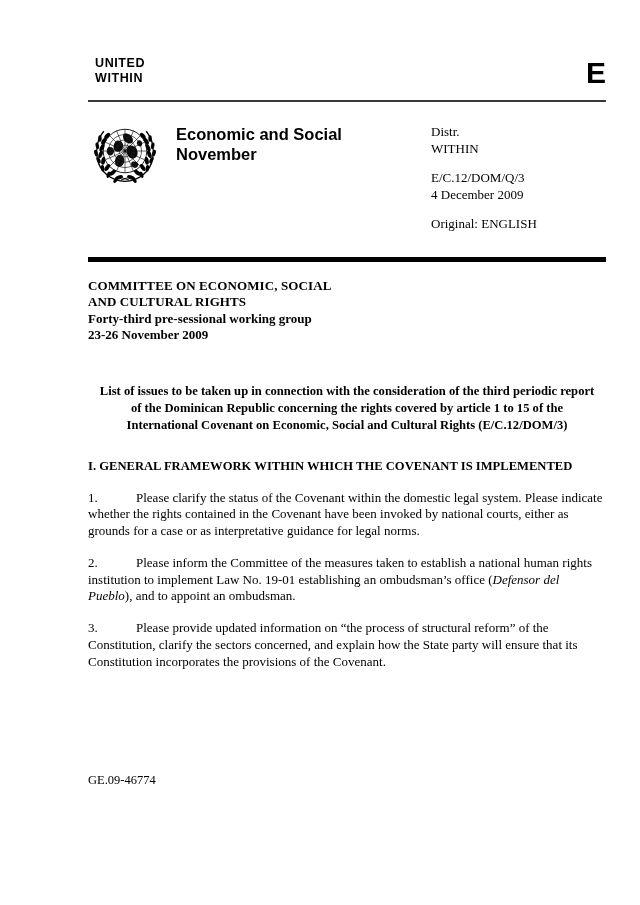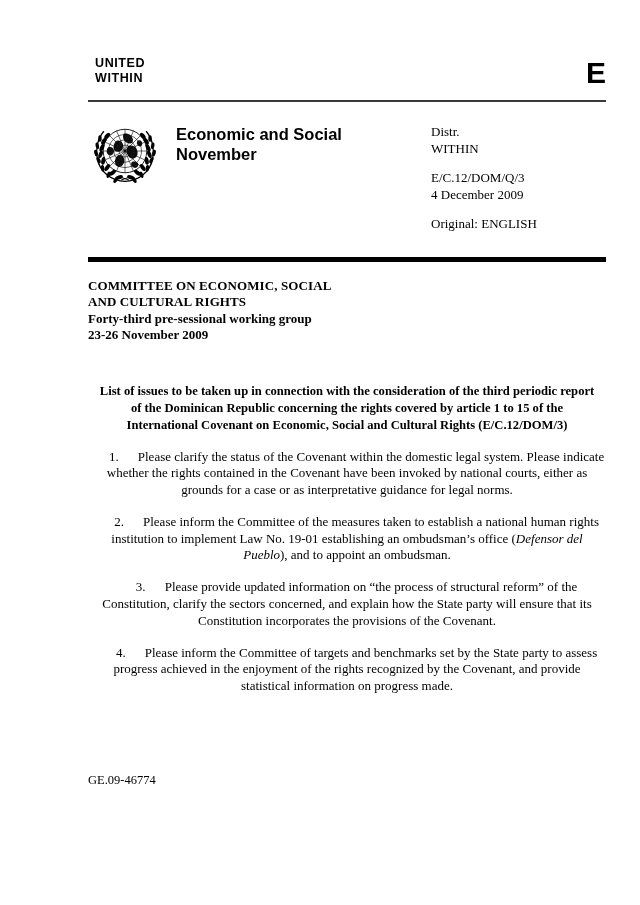--- a/index.html
+++ b/index.html
@@ -140,21 +140,21 @@
     font-size: 12.6px;
     line-height: 17px;
     margin-top: 24px;
   }
 
   
   .para {
     font-size: 13px;
     line-height: 16.8px;
     margin-top: 15px;
-    text-align: center;
+    text-align: left;
   }
   .para .num {
     display: inline-block;
     width: 48px;
   }
   .para i { font-style: italic; }
 
   
   .footer {
     position: absolute;
@@ -275,33 +275,31 @@
     <div class="rule-thick"></div>
 
     <div class="committee">
       <div class="caps">COMMITTEE ON ECONOMIC, SOCIAL</div>
       <div class="caps">AND CULTURAL RIGHTS</div>
       <div>Forty-third pre-sessional working group</div>
       <div>23-26 November 2009</div>
     </div>
 
     <div class="doc-subtitle">List of issues to be taken up in connection with the consideration of the third periodic report of the Dominican Republic concerning the rights covered by article 1 to 15 of the International Covenant on Economic, Social and Cultural Rights (E/C.12/DOM/3)</div>
+    <div class="section-heading">I. GENERAL FRAMEWORK WITHIN WHICH THE COVENANT IS IMPLEMENTED</div>
 
     <div class="para">
       <span class="num">1.</span><span>Please clarify the status of the Covenant within the domestic legal system. Please indicate whether the rights contained in the Covenant have been invoked by national courts, either as grounds for a case or as interpretative guidance for legal norms.</span>
     </div>
 
     <div class="para">
       <span class="num">2.</span><span>Please inform the Committee of the measures taken to establish a national human rights institution to implement Law No. 19-01 establishing an ombudsman’s office (</span><i>Defensor del Pueblo</i><span>), and to appoint an ombudsman.</span>
     </div>
 
     <div class="para">
       <span class="num">3.</span><span>Please provide updated information on “the process of structural reform” of the Constitution, clarify the sectors concerned, and explain how the State party will ensure that its Constitution incorporates the provisions of the Covenant.</span>
     </div>
 
-    <div class="para">
-      <span class="num">4.</span><span>Please inform the Committee of targets and benchmarks set by the State party to assess progress achieved in the enjoyment of the rights recognized by the Covenant, and provide statistical information on progress made.</span>
-    </div>
 
   </div>
 
   <div class="footer">GE.09-46774</div>
 </div>
 
 </body></html>

